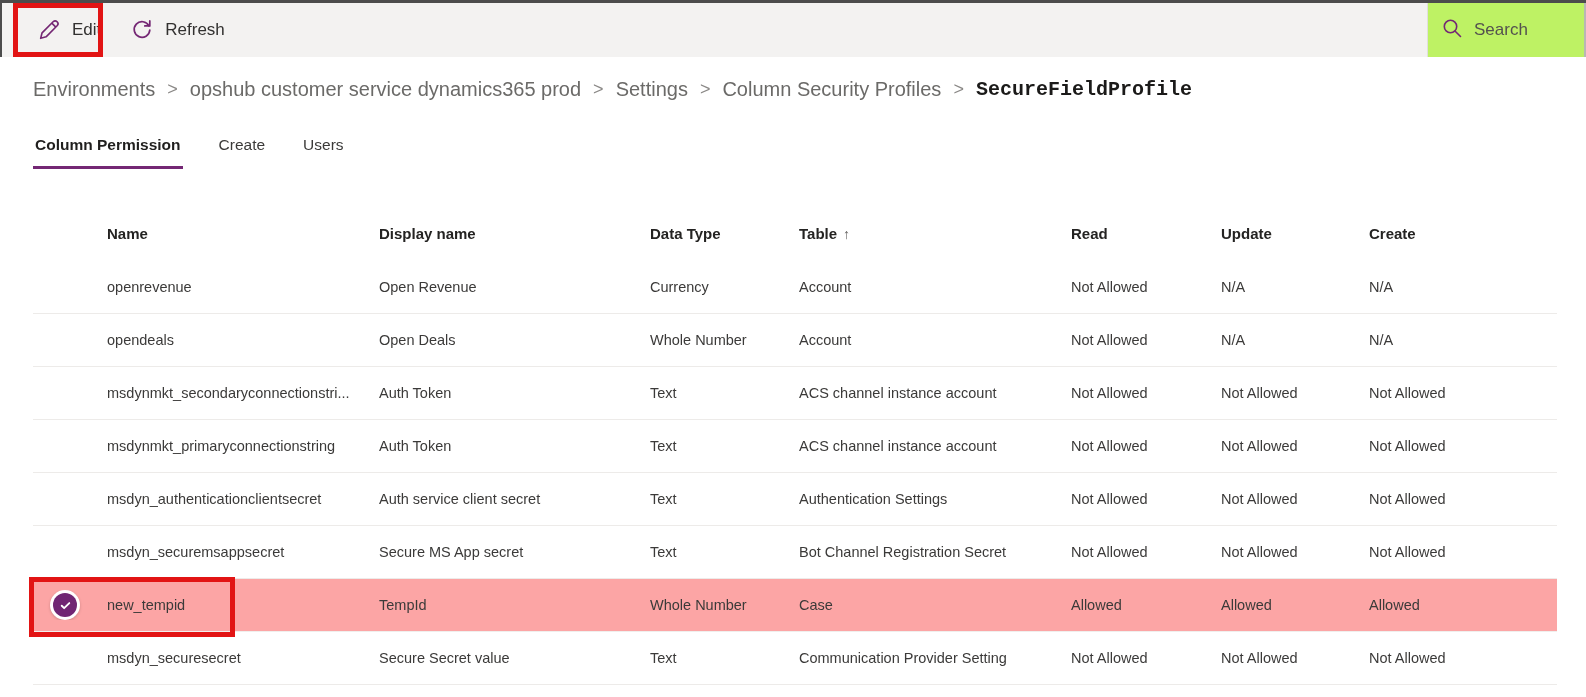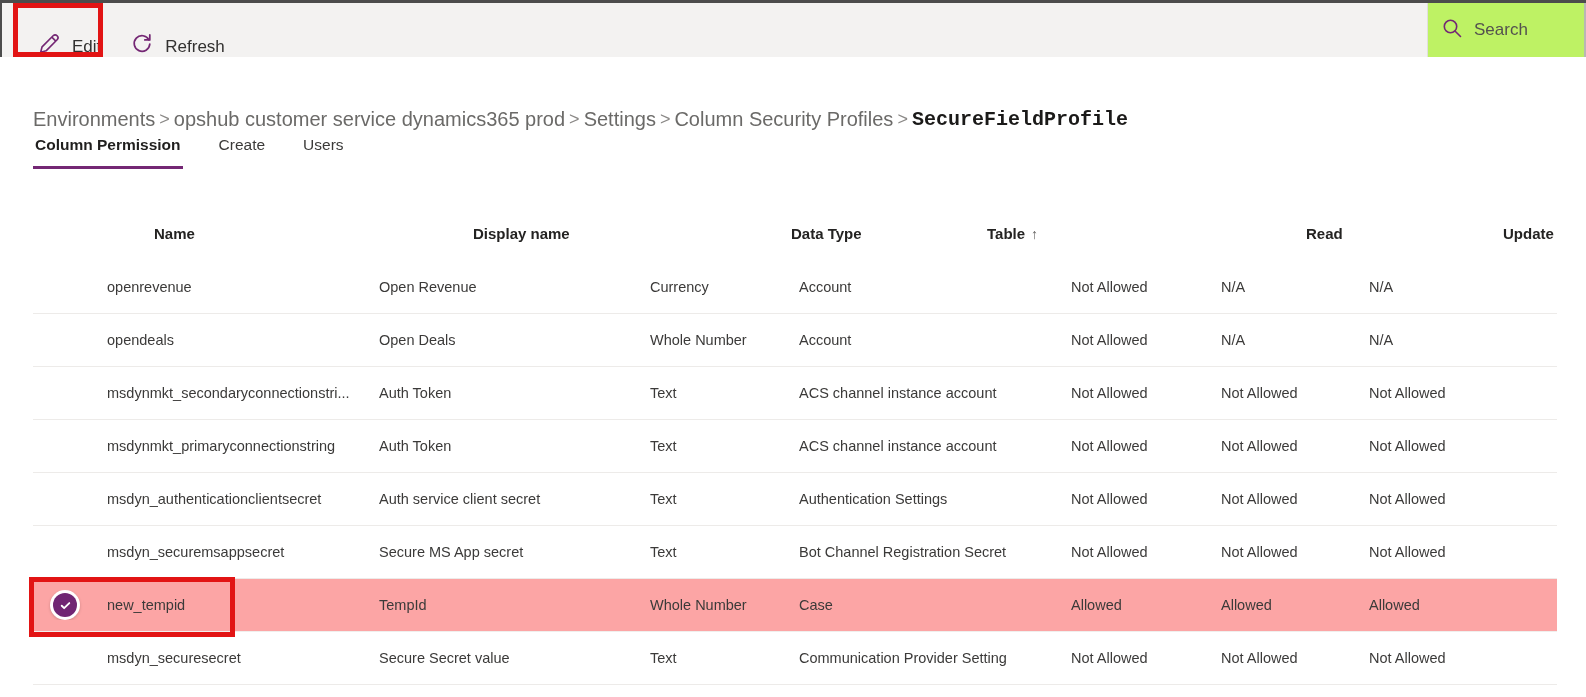--- a/index.html
+++ b/index.html
@@ -17,39 +17,39 @@
     border-top:3px solid #4c4c4c;
     display:flex; align-items:center;
   }
   .toolbar::before{
     content:""; position:absolute; left:0; top:0; bottom:0; width:2px; background:#4c4c4c;
   }
   .toolbar::after{
     content:""; position:absolute; right:0; top:0; bottom:0; width:2px; background:#b9b7b5;
   }
   .tb-btn {
-    display:flex; align-items:flex-end; gap:10px;
+    display:flex; align-items:center; gap:10px;
     height:100%; padding:0 14px; cursor:pointer;
     font-size:17px; color:#323130;
   }
   .tb-btn svg { display:block; }
   .tb-edit { margin-left:22px; }
   .toolbar-right {
     margin-left:auto; height:100%; width:159px;
     background:#bef264; border-left:1px solid #e1dfdd;
     display:flex; align-items:center; gap:10px;
     padding-left:12px; cursor:pointer;
     font-size:17px; color:#54524f;
   }
 
   
   .breadcrumb {
     position:absolute; top:78px; left:33px; right:20px;
-    display:flex; align-items:center; gap:4px;
-    font-size:20px; color:#6b6a68; white-space:nowrap;margin-top:30px;
+    display:flex; align-items:center; gap:12px;
+    font-size:20px; color:#6b6a68; white-space:nowrap;
   }
   .crumb { cursor:pointer; }
   .crumb-sep { color:#8a8886; font-size:18px; }
   .crumb-current { color:#1b1a19; font-weight:700; cursor:default;font-family:Liberation Mono, monospace; }
 
   
   .tabs {
     position:absolute; top:130px; left:33px;
     display:flex; gap:34px; font-size:15.5px;
   }
@@ -62,21 +62,21 @@
   
   .grid {
     position:absolute; top:205px; left:33px; width:1524px;
   }
   .grid-row {
     display:grid;
     grid-template-columns:74px 272px 271px 149px 272px 150px 148px 1fr;
     align-items:center;
   }
   .grid-header {
-    height:56px; font-size:15px; font-weight:700; color:#242322;gap:47px;
+    height:56px; font-size:15px; font-weight:700; color:#242322;
   }
   .grid-header .cell { cursor:pointer; }
   .data-row {
     height:53px; font-size:14.5px; color:#3b3a39;
     border-bottom:1px solid #edebe9; cursor:pointer;
   }
   .data-row.selected { background:#fca5a5; border-bottom-color:#f0efed; }
   .cell { padding-right:10px; overflow:hidden; text-overflow:ellipsis; white-space:nowrap; }
   .sort-arrow { font-weight:400; color:#605e5c; margin-left:6px; font-size:14px; }
 

